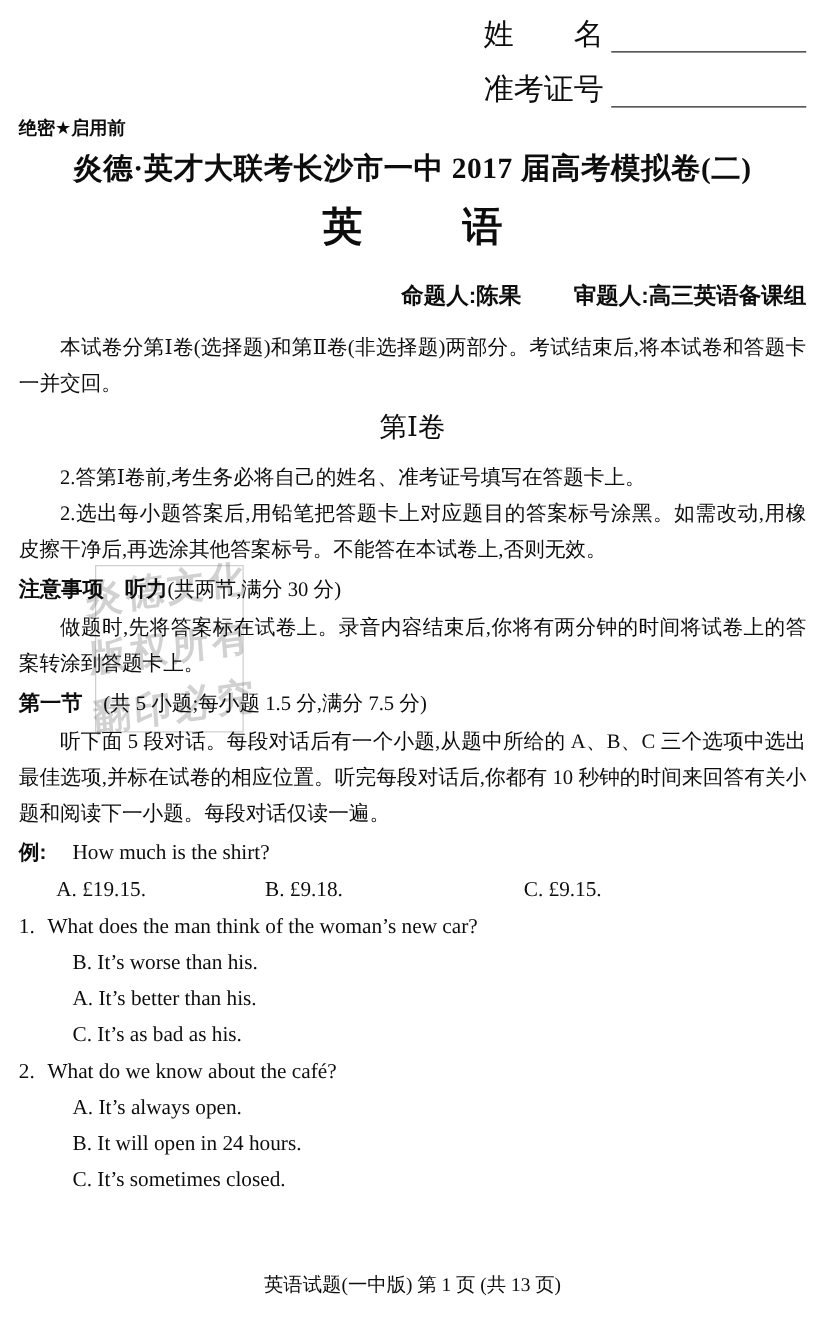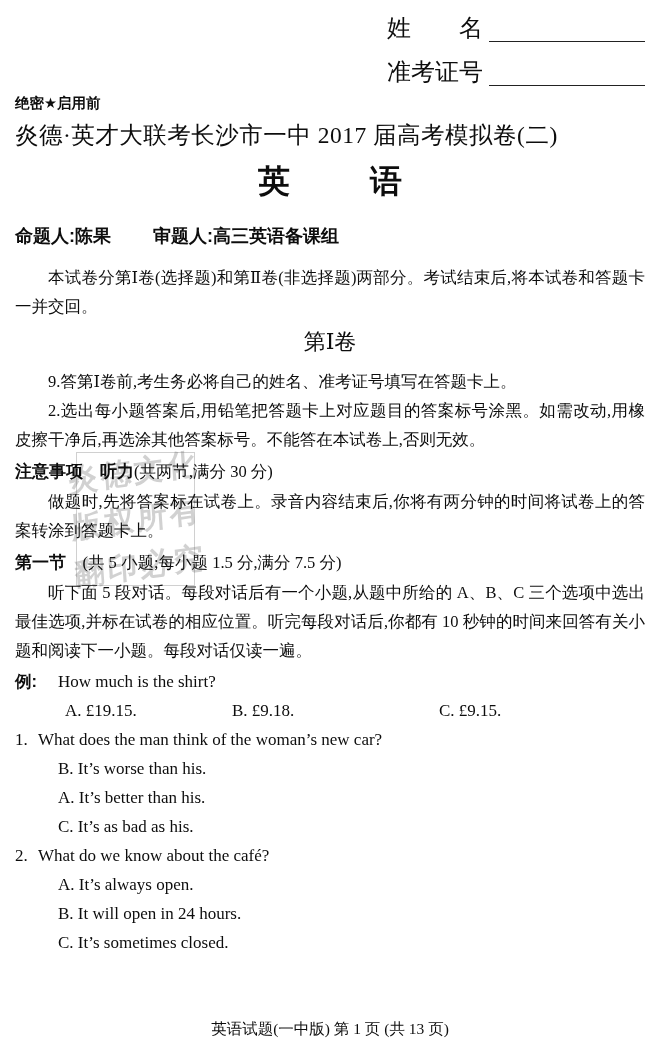--- a/index.html
+++ b/index.html
@@ -21,33 +21,33 @@
   .blank-line { flex: 1; border-bottom: 1.5px solid #222; height: 26px; margin-left: 6px; }
 
   .secrecy {
     font-family: "Liberation Sans", "DejaVu Sans", sans-serif;
     font-weight: bold; font-size: 14.5px; line-height: 16px;
     margin-top: 9px;
   }
 
   
   .main-title {
-    font-weight: normal;
+    text-align: center; font-weight: bold;
     font-size: 23.5px; line-height: 30px;
     margin-top: 9px; letter-spacing: 0.5px;
     font-family: "Liberation Serif", "DejaVu Serif", serif;
   }
   .subject {
     text-align: center; margin-top: 13px;
     font-family: "Liberation Sans", "DejaVu Sans", sans-serif;
     font-weight: bold; font-size: 32px; line-height: 37px;
   }
   .subject .gap-right { margin-right: 80px; }
   .setters {
-    text-align: left; margin-top: 24px;
+    text-align: right; margin-top: 24px;
     font-family: "Liberation Sans", "DejaVu Sans", sans-serif;
     font-weight: bold; font-size: 18px; line-height: 24px;
   }
   .setters .gap-right { margin-right: 42px; }
 
   
   .para {
     margin: 0; font-size: 16.5px; line-height: 29px;
     text-indent: 2em; text-align: justify;
   }
@@ -69,21 +69,21 @@
   }
   .sec-heading .sub { font-style: normal; }
 
   
   .ex-line { margin: 0; font-size: 17px; line-height: 29px; margin-top: 2px; white-space: nowrap; }
   .ex-label {
     display: inline-block; width: 43px;
     font-family: "Liberation Sans", "DejaVu Sans", sans-serif;
     font-weight: bold; font-size: 16.5px;
   }
-  .ex-opts { display: flex; margin-left: 50px; font-size: 17px; line-height: 29px; }
+  .ex-opts { display: flex; margin-left: 30px; font-size: 17px; line-height: 29px; }
   .ex-opts .o1 { width: 167px; }
   .ex-opts .o2 { width: 207px; }
   .answer-line { margin: 0; font-size: 17px; line-height: 29px; }
   .answer-line .hd {
     font-family: "Liberation Sans", "DejaVu Sans", sans-serif;
     font-weight: bold; font-size: 16.5px;
   }
   .q-line { margin: 0; font-size: 17px; line-height: 29px; display: flex; }
   .q-num { display: inline-block; width: 23px; flex: none; }
   .q-opt { margin: 0 0 0 43px; font-size: 17px; line-height: 29px; }
@@ -141,21 +141,21 @@
   <div class="subject">
     <span class="gap-right">英</span><span>语</span>
   </div>
   <div class="setters">
     <span class="gap-right">命题人:陈果</span><span>审题人:高三英语备课组</span>
   </div>
 
   <p class="para mt16">本试卷分第Ⅰ卷(选择题)和第Ⅱ卷(非选择题)两部分。考试结束后,将本试卷和答题卡一并交回。</p>
 
   <div class="para volume-title">第Ⅰ卷</div>
-  <p class="para">9.答第Ⅰ卷前,考生务必将自己的姓名、准考证号填写在答题卡上。</p>
+  <p class="para">2.答第Ⅰ卷前,考生务必将自己的姓名、准考证号填写在答题卡上。</p>
   <p class="para">2.选出每小题答案后,用铅笔把答题卡上对应题目的答案标号涂黑。如需改动,用橡皮擦干净后,再选涂其他答案标号。不能答在本试卷上,否则无效。</p>
 
   <p class="sec-heading"><span class="hd">注意事项　听力</span><span class="sub">(共两节,满分 30 分)</span></p>
   <p class="para">做题时,先将答案标在试卷上。录音内容结束后,你将有两分钟的时间将试卷上的答案转涂到答题卡上。</p>
 
   <p class="sec-heading"><span class="hd">第一节</span><span class="sub">　(共 5 小题;每小题 1.5 分,满分 7.5 分)</span></p>
   <p class="para">听下面 5 段对话。每段对话后有一个小题,从题中所给的 A、B、C 三个选项中选出最佳选项,并标在试卷的相应位置。听完每段对话后,你都有 10 秒钟的时间来回答有关小题和阅读下一小题。每段对话仅读一遍。</p>
 
   <p class="ex-line"><span class="ex-label">例:</span><span>How much is the shirt?</span></p>
   <div class="ex-opts">

